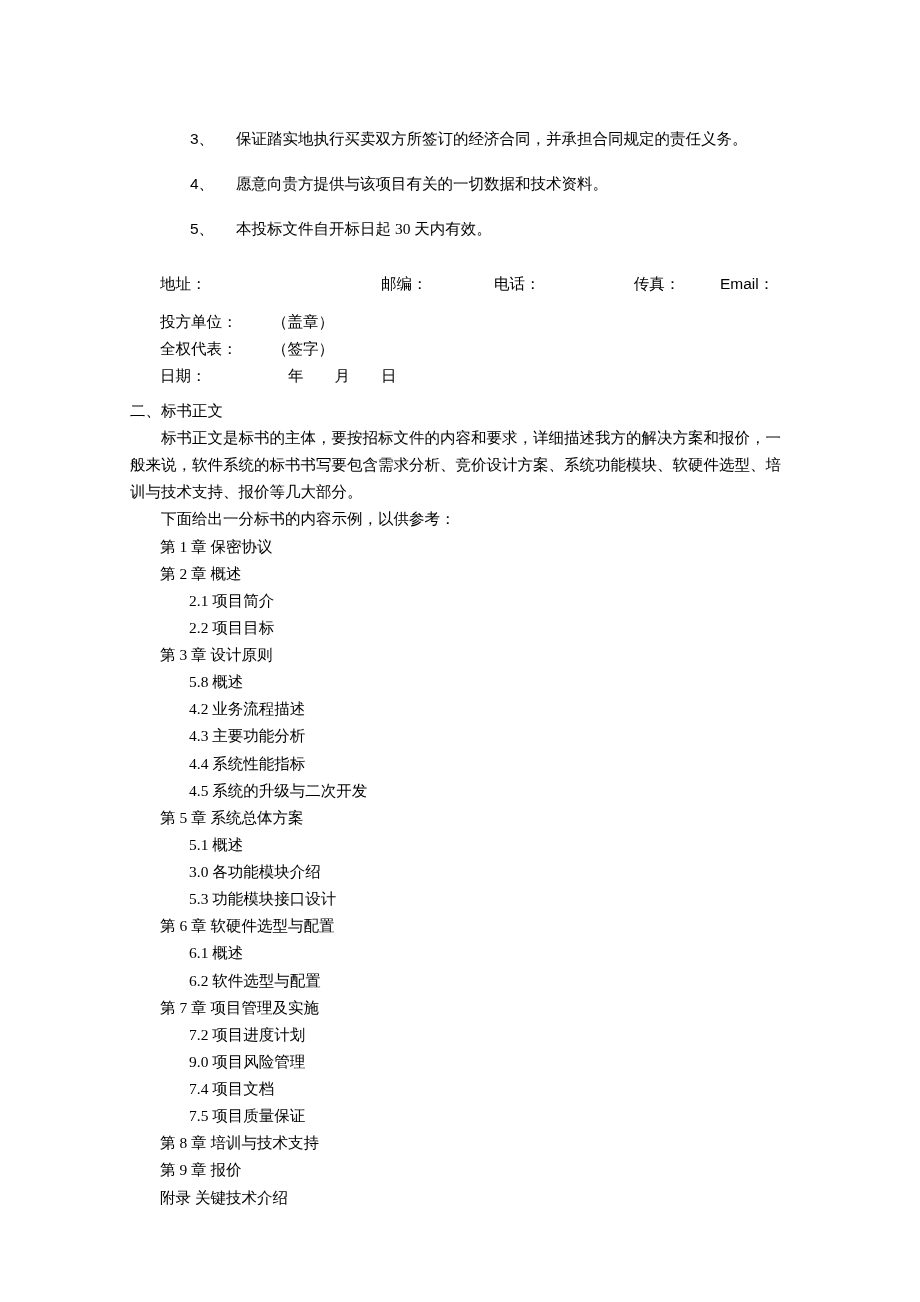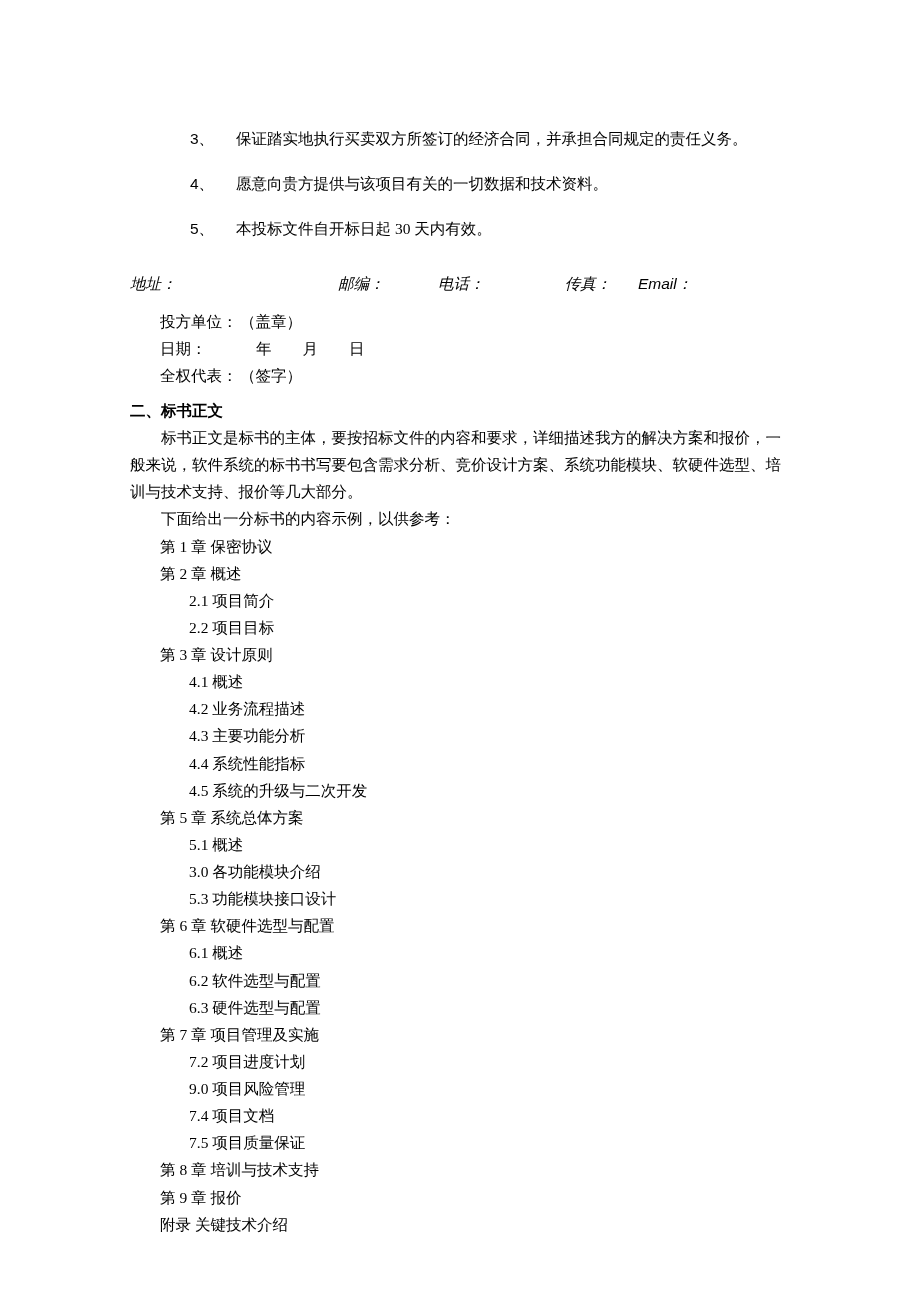--- a/index.html
+++ b/index.html
@@ -24,42 +24,43 @@
   }
   .numbered-item .num {
     font-family: Arial, sans-serif;
     width: 46px;
     flex-shrink: 0;
   }
   .numbered-item .txt {
     flex: 1;
   }
   .contact-line {
+    margin-left: 30px;
     margin-top: 28px;
     display: flex;
-    gap: 0;
-    font-style: italic;
+    gap: 13px;
   }
   .contact-line span.lbl {
     display: inline-block;
   }
   .sig-block {
     margin-left: 30px;
     margin-top: 10px;
   }
   .sig-row {
     display: flex;
+    gap: 32px;
   }
   .sig-row .k {
     width: 80px;
   }
   .sig-row .v {
   }
   .section-title {
-    font-weight: bold;
+    font-weight: normal;
     margin-top: 8px;
   }
   .para {
     text-indent: 2em;
   }
   .toc {
     margin-left: 30px;
   }
   .toc .lvl1 {
   }
@@ -97,56 +98,55 @@
     <span class="lbl" style="width:100px;text-align:center;">传真：</span>
     <span class="lbl" style="font-family:Arial,sans-serif;">Email：</span>
   </div>
 
   <div class="sig-block">
     <div class="sig-row">
       <span class="k">投方单位：</span>
       <span class="v">（盖章）</span>
     </div>
     <div class="sig-row">
+      <span class="k">全权代表：</span>
+      <span class="v">（签字）</span>
+    </div>
+    <div class="sig-row">
       <span class="k">日期：</span>
       <span class="v" style="margin-left:16px;">年　　月　　日</span>
-    </div>
-    <div class="sig-row">
-      <span class="k">全权代表：</span>
-      <span class="v">（签字）</span>
     </div>
   </div>
 
   <div class="section-title">二、标书正文</div>
 
   <div>
     <span style="display:inline-block; width:2em;"></span><span>标书正文是标书的主体，要按招标文件的内容和要求，详细描述我方的解决方案和报价，一般来说，软件系统的标书书写要包含需求分析、竞价设计方案、系统功能模块、软硬件选型、培训与技术支持、报价等几大部分。</span>
   </div>
 
   <div class="para">下面给出一分标书的内容示例，以供参考：</div>
 
   <div class="toc" id="toc">
       <div class="lvl1">第 1 章  保密协议</div>
       <div class="lvl1">第 2 章  概述</div>
       <div class="lvl2">2.1  项目简介</div>
       <div class="lvl2">2.2  项目目标</div>
       <div class="lvl1">第 3 章  设计原则</div>
-      <div class="lvl2">4.1  概述</div>
+      <div class="lvl2">5.8  概述</div>
       <div class="lvl2">4.2 业务流程描述</div>
       <div class="lvl2">4.3  主要功能分析</div>
       <div class="lvl2">4.4  系统性能指标</div>
       <div class="lvl2">4.5  系统的升级与二次开发</div>
       <div class="lvl1">第 5 章  系统总体方案</div>
       <div class="lvl2">5.1  概述</div>
       <div class="lvl2">3.0  各功能模块介绍</div>
       <div class="lvl2">5.3 功能模块接口设计</div>
       <div class="lvl1">第 6 章  软硬件选型与配置</div>
       <div class="lvl2">6.1  概述</div>
       <div class="lvl2">6.2  软件选型与配置</div>
-      <div class="lvl2">6.3  硬件选型与配置</div>
       <div class="lvl1">第 7 章  项目管理及实施</div>
       <div class="lvl2">7.2  项目进度计划</div>
       <div class="lvl2">9.0  项目风险管理</div>
       <div class="lvl2">7.4  项目文档</div>
       <div class="lvl2">7.5  项目质量保证</div>
       <div class="lvl1">第 8 章  培训与技术支持</div>
       <div class="lvl1">第 9 章  报价</div>
       <div class="lvl1">附录  关键技术介绍</div>
     </div>
 

